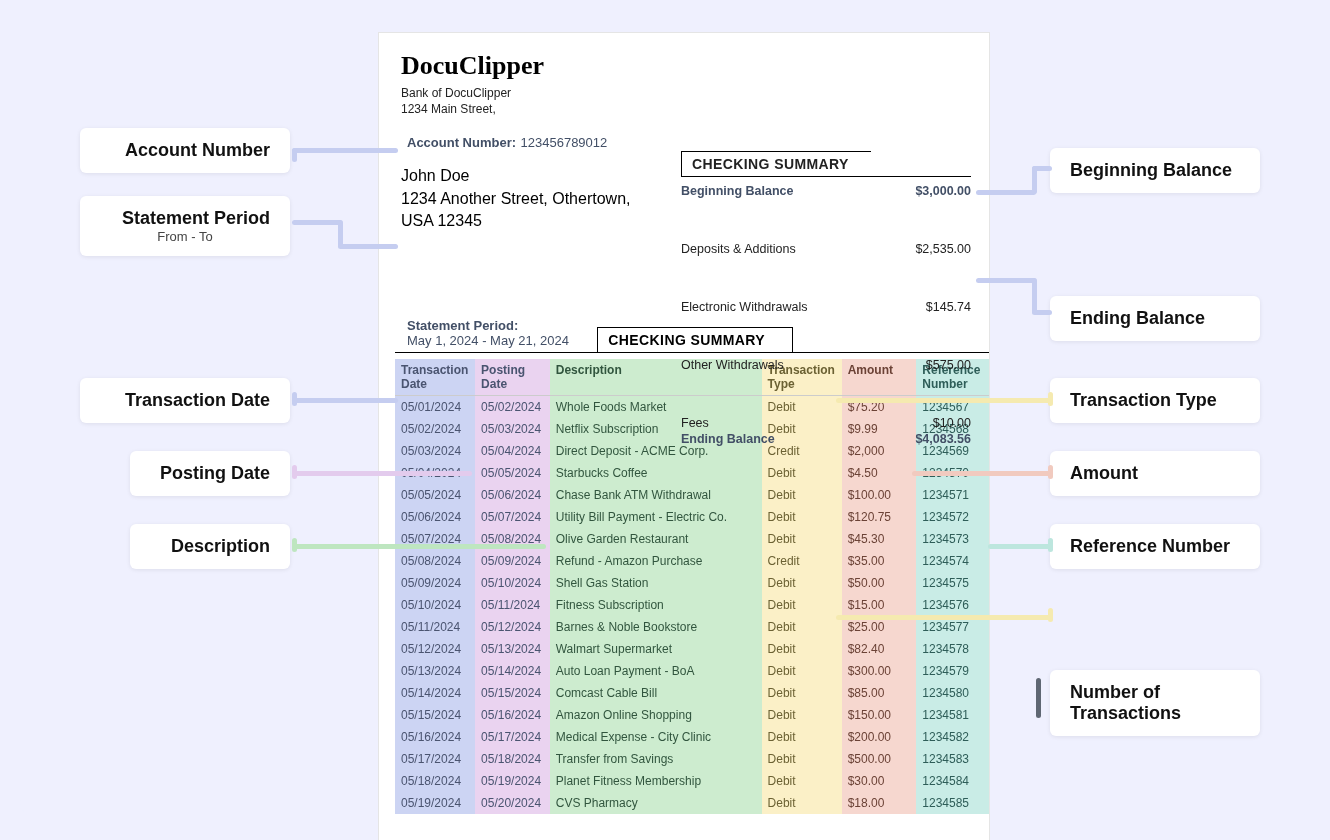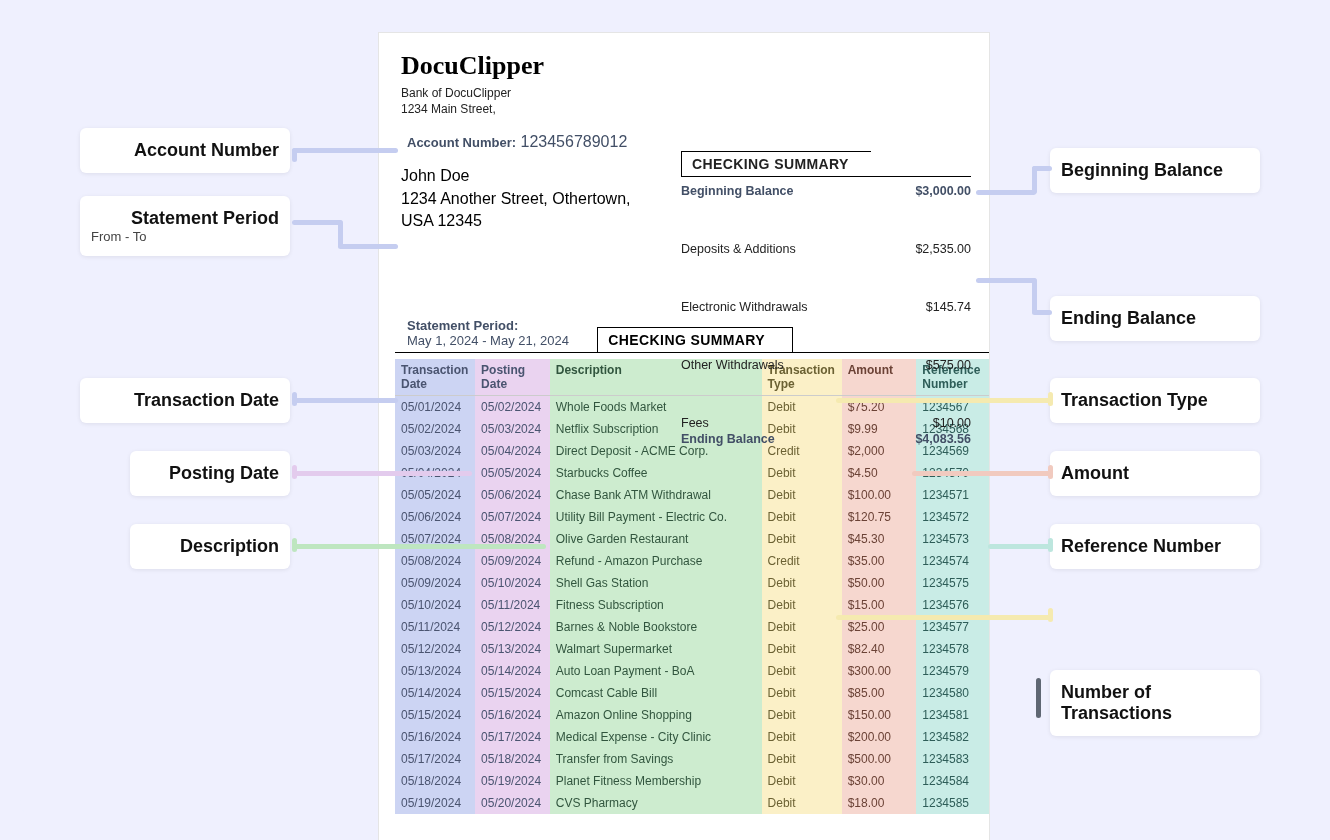--- a/index.html
+++ b/index.html
@@ -39,21 +39,21 @@
     padding: 4px 0 0 22px;
     line-height: 1.35;
   }
   .acct {
     margin: 12px 0 0 20px;
     display: inline-block;
     padding: 4px 8px;
     border-radius: 10px;
   }
   .acct .l { font-weight: bold; font-size: 13px; color:#424f66;}
-  .acct .v { font-size: 16px; color:#424f66;}
+  .acct .v { font-size: 13px; color:#424f66;}
   .holder {
     font-size: 16px;
     padding: 10px 0 0 22px;
     line-height: 1.4;
     color:#000000;
   }
   .period {
     margin: 10px 0 0 20px;
     display: inline-block;
     padding: 4px 8px;
@@ -121,26 +121,26 @@
   .tbl td.c-type,  .tbl th.c-type  { width: 78px;}
   .tbl td.c-amt,   .tbl th.c-amt   { width: 74px;}
   .tbl td.c-ref,   .tbl th.c-ref   { width: 74px;}
 
   
   .callout {
     position: absolute;
     background: #fff;
     border-radius: 6px;
     box-shadow: 0 1px 4px rgba(0,0,0,0.08);
-    padding: 12px 11px;
+    padding: 12px 20px;
     font-size: 18px;
     font-weight: bold;
     color: #111;
   }
-  .callout .sub { font-size: 13px; font-weight: normal; color:#444; display:block; text-align:left;}
+  .callout .sub { font-size: 13px; font-weight: normal; color:#444; display:block; text-align:center;}
   .bar {
     position: absolute;
     border-radius: 3px;
   }
   .bar.h { height: 5px; }
   .bar.v { width: 5px; }
   .hlrow { position:absolute; border-radius:10px; }
 
   .blue1 { background:#c5cdf0;}
   .purple { background:#e3cbed;}

